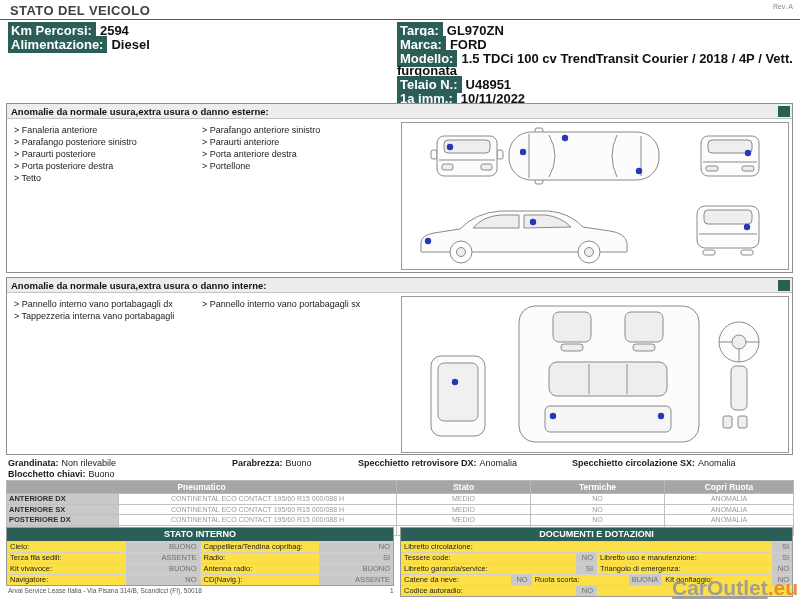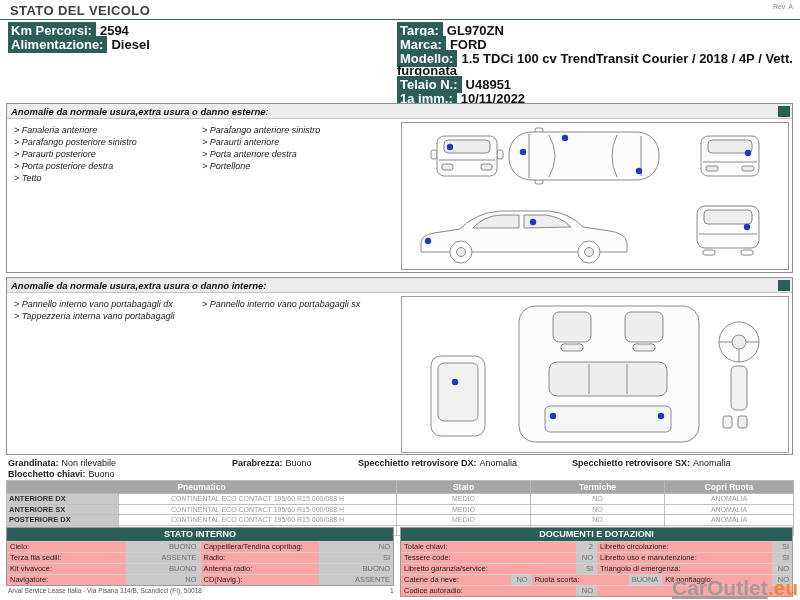--- a/index.html
+++ b/index.html
@@ -9,21 +9,21 @@
   .title { position:absolute; top:3px; left:10px; font-size:13px; font-weight:bold; color:#404040; letter-spacing:.4px; }
   .rev { position:absolute; top:3px; right:7px; font-size:7px; color:#888; }
   .hrule { position:absolute; top:19px; left:0; width:800px; height:0; border-top:1px solid #35705f; }
 
   .info-left  { position:absolute; top:25px; left:8px;  width:384px; }
   .info-right { position:absolute; top:25px; left:397px; width:397px; }
   .irow { margin-bottom:2px; font-size:13px; line-height:12px; }
   .ilabel { background:#2b5e56; color:#fff; font-weight:bold; padding:1px 4px 1px 3px; }
   .ival { font-weight:bold; color:#101010; padding-left:4px; }
 
-  .section { position:absolute; left:6px; width:787px; border:1px solid #8e8e8e; background:#fff;font-style:italic; }
+  .section { position:absolute; left:6px; width:787px; border:1px solid #8e8e8e; background:#fff; }
   .sec1 { top:103px; height:170px; }
   .sec2 { top:277px; height:178px; }
   .sec-hdr { position:relative; height:15px; background:#ededed; border-bottom:1px solid #c2c2c2; font-size:9.5px; font-weight:bold; color:#111; padding:2px 0 0 4px; }
   .sec-sq { position:absolute; right:2px; top:2px; width:12px; height:11px; background:#2b5e56; }
   .sec-lists { position:absolute; top:21px; left:7px; width:378px; display:flex; }
   .sec-list { width:188px; list-style:none; margin:0; padding:0; font-size:9px; color:#222; }
   .sec-list li { padding-left:9px; text-indent:-9px; line-height:11px; margin-bottom:1px; }
   .diag-panel { position:absolute; right:3px; border:1px solid #9a9a9a; background:#fff; }
   .dp1 { top:18px; width:388px; height:148px; }
   .dp2 { top:18px; width:388px; height:157px; }
@@ -33,21 +33,21 @@
   .chk { position:absolute; top:0; white-space:nowrap; }
   .chk b { font-weight:bold; }
   .chkval { margin-left:3px; }
   .c0 { left:8px; } .c1 { left:232px; } .c2 { left:358px; } .c3 { left:572px; } .c4 { left:8px; top:11px; }
 
   table.tires { position:absolute; top:480px; left:6px; width:787px; border-collapse:collapse; table-layout:fixed; }
   .tires th { background:#a6a6a6; color:#fff; font-size:8.5px; font-weight:bold; border:1px solid #b8b8b8; padding:1px 2px;margin-left:14px; }
   .tires td { border:1px solid #c0c0c0; font-size:7px; color:#9a9a9a; text-align:center; padding:1px 2px; line-height:7.5px; }
   .tires td.pos { background:#c9c9c9; color:#2f2f2f; font-weight:bold; text-align:left; font-size:7.5px; }
 
-  .bt { position:absolute; top:527px; border:1px solid #9a9a9a; background:#fca5a5; }
+  .bt { position:absolute; top:527px; border:1px solid #9a9a9a; background:#fde047; }
   .bt-left  { left:6px;   width:388px; }
   .bt-right { left:400px; width:393px; }
   .bt-hdr { background:#2b5e56; color:#fff; font-weight:bold; font-size:9px; text-align:center; padding:1px 0 2px; }
   .bt-row { display:flex; border-top:1px solid #cfcfcf; }
   .pair { flex:1; display:flex; min-width:0; border-left:1px solid #cfcfcf; }
   .pair:first-child { border-left:none; }
   .plabel { flex:1; font-size:7.5px; color:#222; padding:1px 3px; line-height:8px; white-space:nowrap; overflow:hidden; }
   .pvalue { background:#c9c9c9; color:#6f6f6f; font-size:7.5px; text-align:right; padding:1px 3px; line-height:8px; }
   .bt-left .pvalue { width:74px; }
   .bt-right .pvalue { min-width:20px; }
@@ -209,21 +209,21 @@
           <circle cx="258" cy="118" r="3.2"></circle>
         </g>
       </svg>
     </div>
   </div>
 
   <div class="checks">
     <span class="chk c0"><b>Grandinata:</b><span class="chkval">Non rilevabile</span></span>
     <span class="chk c1"><b>Parabrezza:</b><span class="chkval">Buono</span></span>
     <span class="chk c2"><b>Specchietto retrovisore DX:</b><span class="chkval">Anomalia</span></span>
-    <span class="chk c3"><b>Specchietto retrovisore SX:</b><span class="chkval">Anomalia</span></span>
+    <span class="chk c3"><b>Specchietto circolazione SX:</b><span class="chkval">Anomalia</span></span>
     <span class="chk c4"><b>Blocchetto chiavi:</b><span class="chkval">Buono</span></span>
   </div>
 
   <table class="tires">
     <colgroup>
       <col style="width:112px">
         <col style="width:278px">
         <col style="width:134px">
         <col style="width:134px">
         <col style="width:129px">
@@ -309,24 +309,20 @@
           <div class="plabel">CD(Navig.):</div>
           <div class="pvalue">ASSENTE</div>
         </div>
     </div>
   </div>
 
   <div class="bt bt-right">
     <div class="bt-hdr">DOCUMENTI E DOTAZIONI</div>
     <div class="bt-row">
       <div class="pair">
-          <div class="plabel">Totale chiavi:</div>
-          <div class="pvalue">2</div>
-        </div>
-      <div class="pair">
           <div class="plabel">Libretto circolazione:</div>
           <div class="pvalue">SI</div>
         </div>
     </div>
     <div class="bt-row">
       <div class="pair">
           <div class="plabel">Tessere code:</div>
           <div class="pvalue">NO</div>
         </div>
       <div class="pair">

